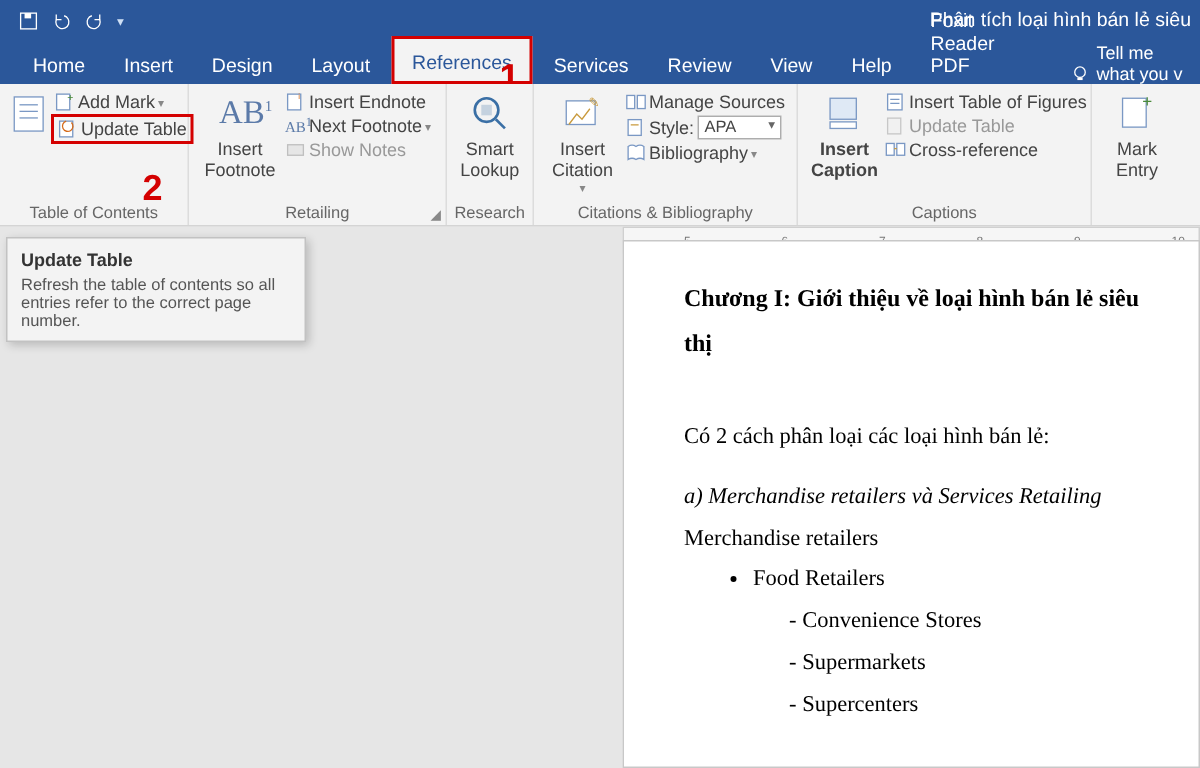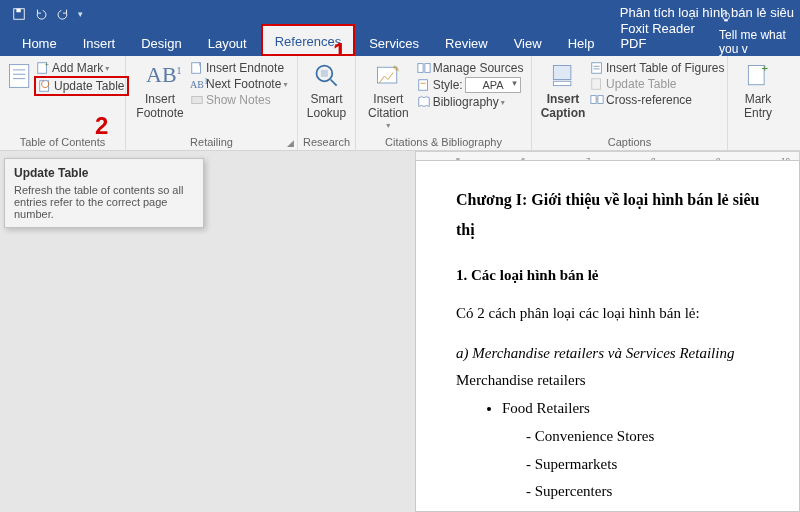--- a/index.html
+++ b/index.html
@@ -20,29 +20,29 @@
   .bigicon { width: 28px; height: 28px; margin-bottom: 3px; }
   .smallicon { width: 14px; height: 14px; flex: 0 0 14px; }
   .hl-red { border: 2px solid #d40000; }
   .callout { position: absolute; font-weight: 700; color: #d40000; font-size: 24px; }
   .tooltip { position: absolute; left: 4px; top: 158px; width: 200px; background: #f3f3f3; border: 1px solid #c2c2c2; box-shadow: 2px 2px 6px rgba(0,0,0,.2); padding: 7px 9px; font-size: 11px; color: #555; }
   .tooltip .tt-title { font-weight: 700; color: #333; margin-bottom: 4px; font-size: 12px; }
   .doc-area { position: absolute; left: 415px; top: 160px; right: 0; bottom: 0; background: #fff; border: 1px solid #c8c8c8; }
   .ruler { position: absolute; left: 415px; top: 151px; right: 0; height: 18px; background: #f6f6f6; border: 1px solid #d0d0d0; overflow: hidden; font-size: 8px; color: #777; }
   .ruler .lbl { position: absolute; top: 4px; }
   .doc-content { padding: 24px 28px 18px 40px; font-family: "Times New Roman", serif; color: #000; font-size: 15px; line-height: 1.85; }
-  .doc-content h1 { font-size: 16px; font-weight: 700; margin-bottom: 18px; }
+  .doc-content h1 { font-size: 16px; font-weight: 700; margin-bottom: 34px; }
   .doc-content h2 { font-size: 15px; font-weight: 700; margin-bottom: 10px; }
   .doc-content .em { font-style: italic; margin-top: 12px; }
   .doc-content ul.b { list-style: disc; margin-left: 46px; }
   .doc-content ul.d { list-style: none; margin-left: 70px; }
   .doc-content ul.d li::before { content: "-  "; }
   .dim { color: #999; }
-  .tellme { display: flex; align-items: flex-start; gap: 4px; margin-left: 10px; flex-direction: column; }
-  .sel { border: 1px solid #adadad; background: #fff; font-size: 11px; padding: 1px 16px 1px 4px; position: relative; text-align: right; }
+  .tellme { display: flex; align-items: flex-end; gap: 4px; margin-left: 10px; }
+  .sel { border: 1px solid #adadad; background: #fff; font-size: 11px; padding: 1px 16px 1px 4px; position: relative; }
   .sel::after { content: "▾"; position: absolute; right: 3px; top: 0; font-size: 9px; color: #666; }
   svg { display: block; }
 </style>
 </head>
 <body>
 
 <div class="titlebar">
   <div class="qat">
     <span class="ic">
         <svg viewBox="0 0 16 16">
@@ -296,21 +296,20 @@
   <span class="lbl" style="left:105px;">6</span>
   <span class="lbl" style="left:170px;">7</span>
   <span class="lbl" style="left:235px;">8</span>
   <span class="lbl" style="left:300px;">9</span>
   <span class="lbl" style="left:365px;">10</span>
 </div>
 
 <div class="doc-area">
   <div class="doc-content">
     <h1>Chương I: Giới thiệu về loại hình bán lẻ siêu thị</h1>
-    <h2>1. Các loại hình bán lẻ</h2>
     <p>Có 2 cách phân loại các loại hình bán lẻ:</p>
     <p class="em">a) Merchandise retailers và Services Retailing</p>
     <p>Merchandise retailers</p>
     <ul class="b">
         <li>Food Retailers</li>
       </ul>
     <ul class="d">
       <li>Convenience Stores</li>
       <li>Supermarkets</li>
       <li>Supercenters</li>

